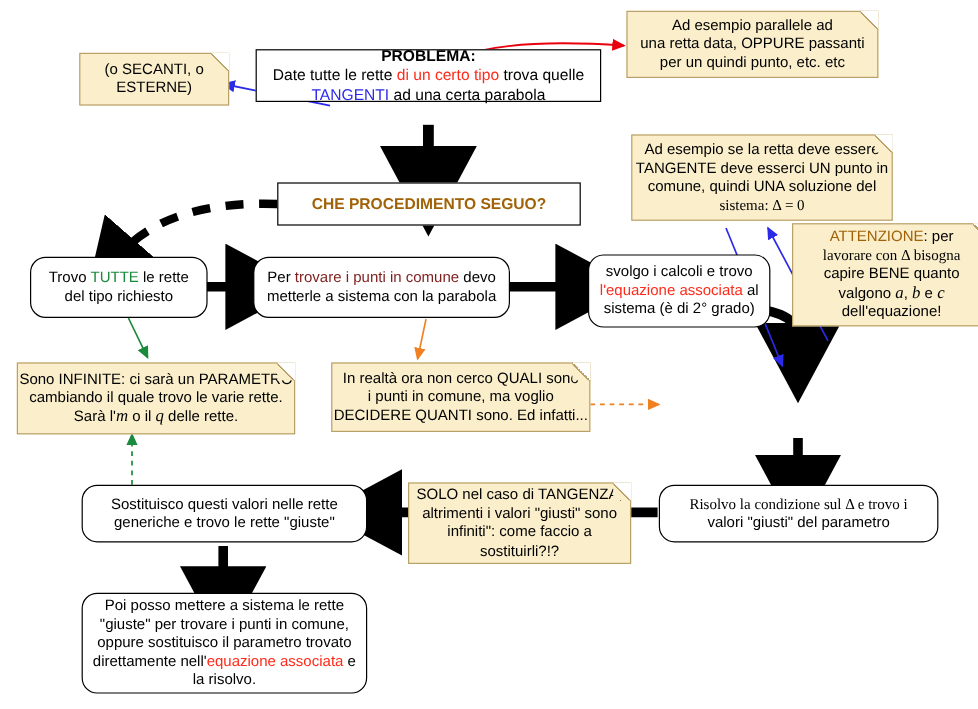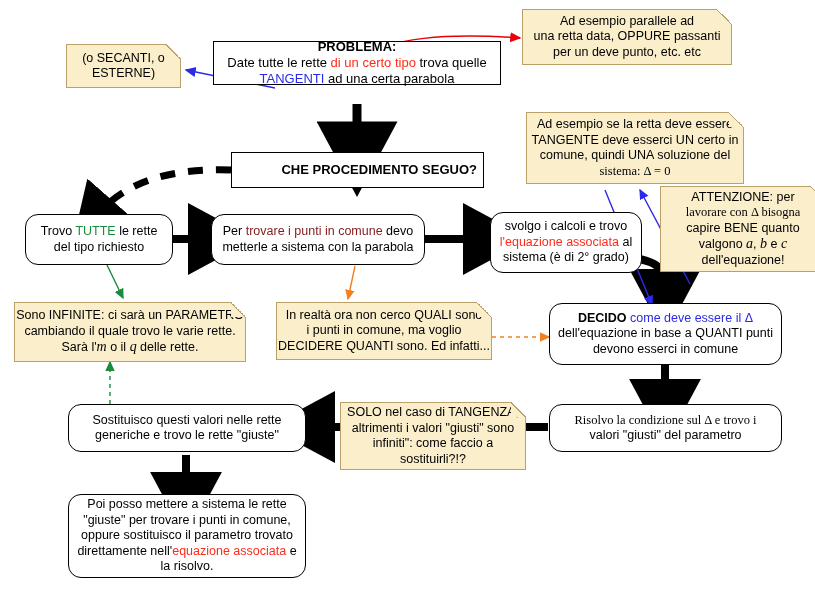--- a/index.html
+++ b/index.html
@@ -32,21 +32,21 @@
     position:absolute;right:-1px;top:-1px;width:15px;height:15px;
     background:linear-gradient(225deg,#ffffff 0 50%,#b9a169 50% 56%,#faeecb 56% 100%);
     border-right:0;border-top:0;
   }
 
   
   .t12{font-size:12.5px;line-height:15.5px;}
   .t13{font-size:13px;line-height:16px;}
 
   .b{font-weight:bold;}
-  .red{color:#000000;text-align:right;}
+  .red{color:#a16207;}
   .redx{color:#ff2a1a;}
   .blue{color:#2a2ae8;}
   .green{color:#1a8a3c;}
   .orange{color:#7f1d1d;}
   .mathi{font-family:"Liberation Serif", serif;font-style:italic;font-size:14px;}
   .sym{font-family:"Liberation Serif", serif;}
 </style>
 </head>
 <body>
 
@@ -97,42 +97,42 @@
 
     <path d="M355,266 L348,299" fill="none" stroke="#f08020" stroke-width="1.4" marker-end="url(#arrOrange)"></path>
 
     <path d="M492,337 L549,337" fill="none" stroke="#f08020" stroke-width="1.4" stroke-dasharray="4,4" marker-end="url(#arrOrange)"></path>
 
     <path d="M605,190 L652,305" fill="none" stroke="#2a2ae8" stroke-width="1.4" marker-end="url(#arrBlue)"></path>
 
     <path d="M690,284 L640,190" fill="none" stroke="#2a2ae8" stroke-width="1.4" marker-end="url(#arrBlue)"></path>
   </svg>
 
-  <div class="note t12" style="left:66px;top:44px;width:115px;height:44px;">
+  <div class="note t12" style="left:66px;top:44px;width:125px;height:44px;">
     <div class="fold"></div>
     <span class="txt">
       <span>(o SECANTI, o</span><br>
       <span>ESTERNE)</span>
     </span>
   </div>
 
   <div class="note t12" style="left:522px;top:9px;width:210px;height:56px;">
     <div class="fold"></div>
     <span class="txt">
       <span>Ad esempio parallele ad</span><br>
       <span>una retta data, OPPURE passanti</span><br>
-      <span>per un deve punto, etc. etc</span>
+      <span>per un quindi punto, etc. etc</span>
     </span>
   </div>
 
   <div class="note t12" style="left:526px;top:112px;width:218px;height:72px;">
     <div class="fold"></div>
     <span class="txt">
       <span>Ad esempio se la retta deve essere</span><br>
-      <span>TANGENTE deve esserci UN certo in</span><br>
+      <span>TANGENTE deve esserci UN punto in</span><br>
       <span>comune, quindi UNA soluzione del</span><br>
       <span class="sym">sistema: Δ = 0</span>
     </span>
   </div>
 
   <div class="note t12" style="left:660px;top:186px;width:166px;height:86px;">
     <div class="fold"></div>
     <span class="txt">
       <span class="red">ATTENZIONE</span><span>: per</span><br>
       <span class="sym">lavorare con Δ bisogna</span><br>
@@ -197,27 +197,20 @@
   </div>
 
   <div class="node round t12" style="left:490px;top:212px;width:152px;height:61px;">
     <span class="txt">
       <span>svolgo i calcoli e trovo</span><br>
       <span class="redx">l'equazione associata</span><span> al</span><br>
       <span>sistema (è di 2° grado)</span>
     </span>
   </div>
 
-  <div class="node round t12" style="left:549px;top:303px;width:233px;height:62px;">
-    <span class="txt">
-      <span class="b">DECIDO </span><span class="blue">come deve essere il Δ</span><br>
-      <span>dell'equazione in base a QUANTI punti</span><br>
-      <span>devono esserci in comune</span>
-    </span>
-  </div>
 
   <div class="node round t12" style="left:549px;top:404px;width:233px;height:48px;">
     <span class="txt">
       <span class="sym">Risolvo la condizione sul Δ e trovo i</span><br>
       <span>valori "giusti" del parametro</span>
     </span>
   </div>
 
   <div class="node round t12" style="left:68px;top:404px;width:238px;height:48px;">
     <span class="txt">

